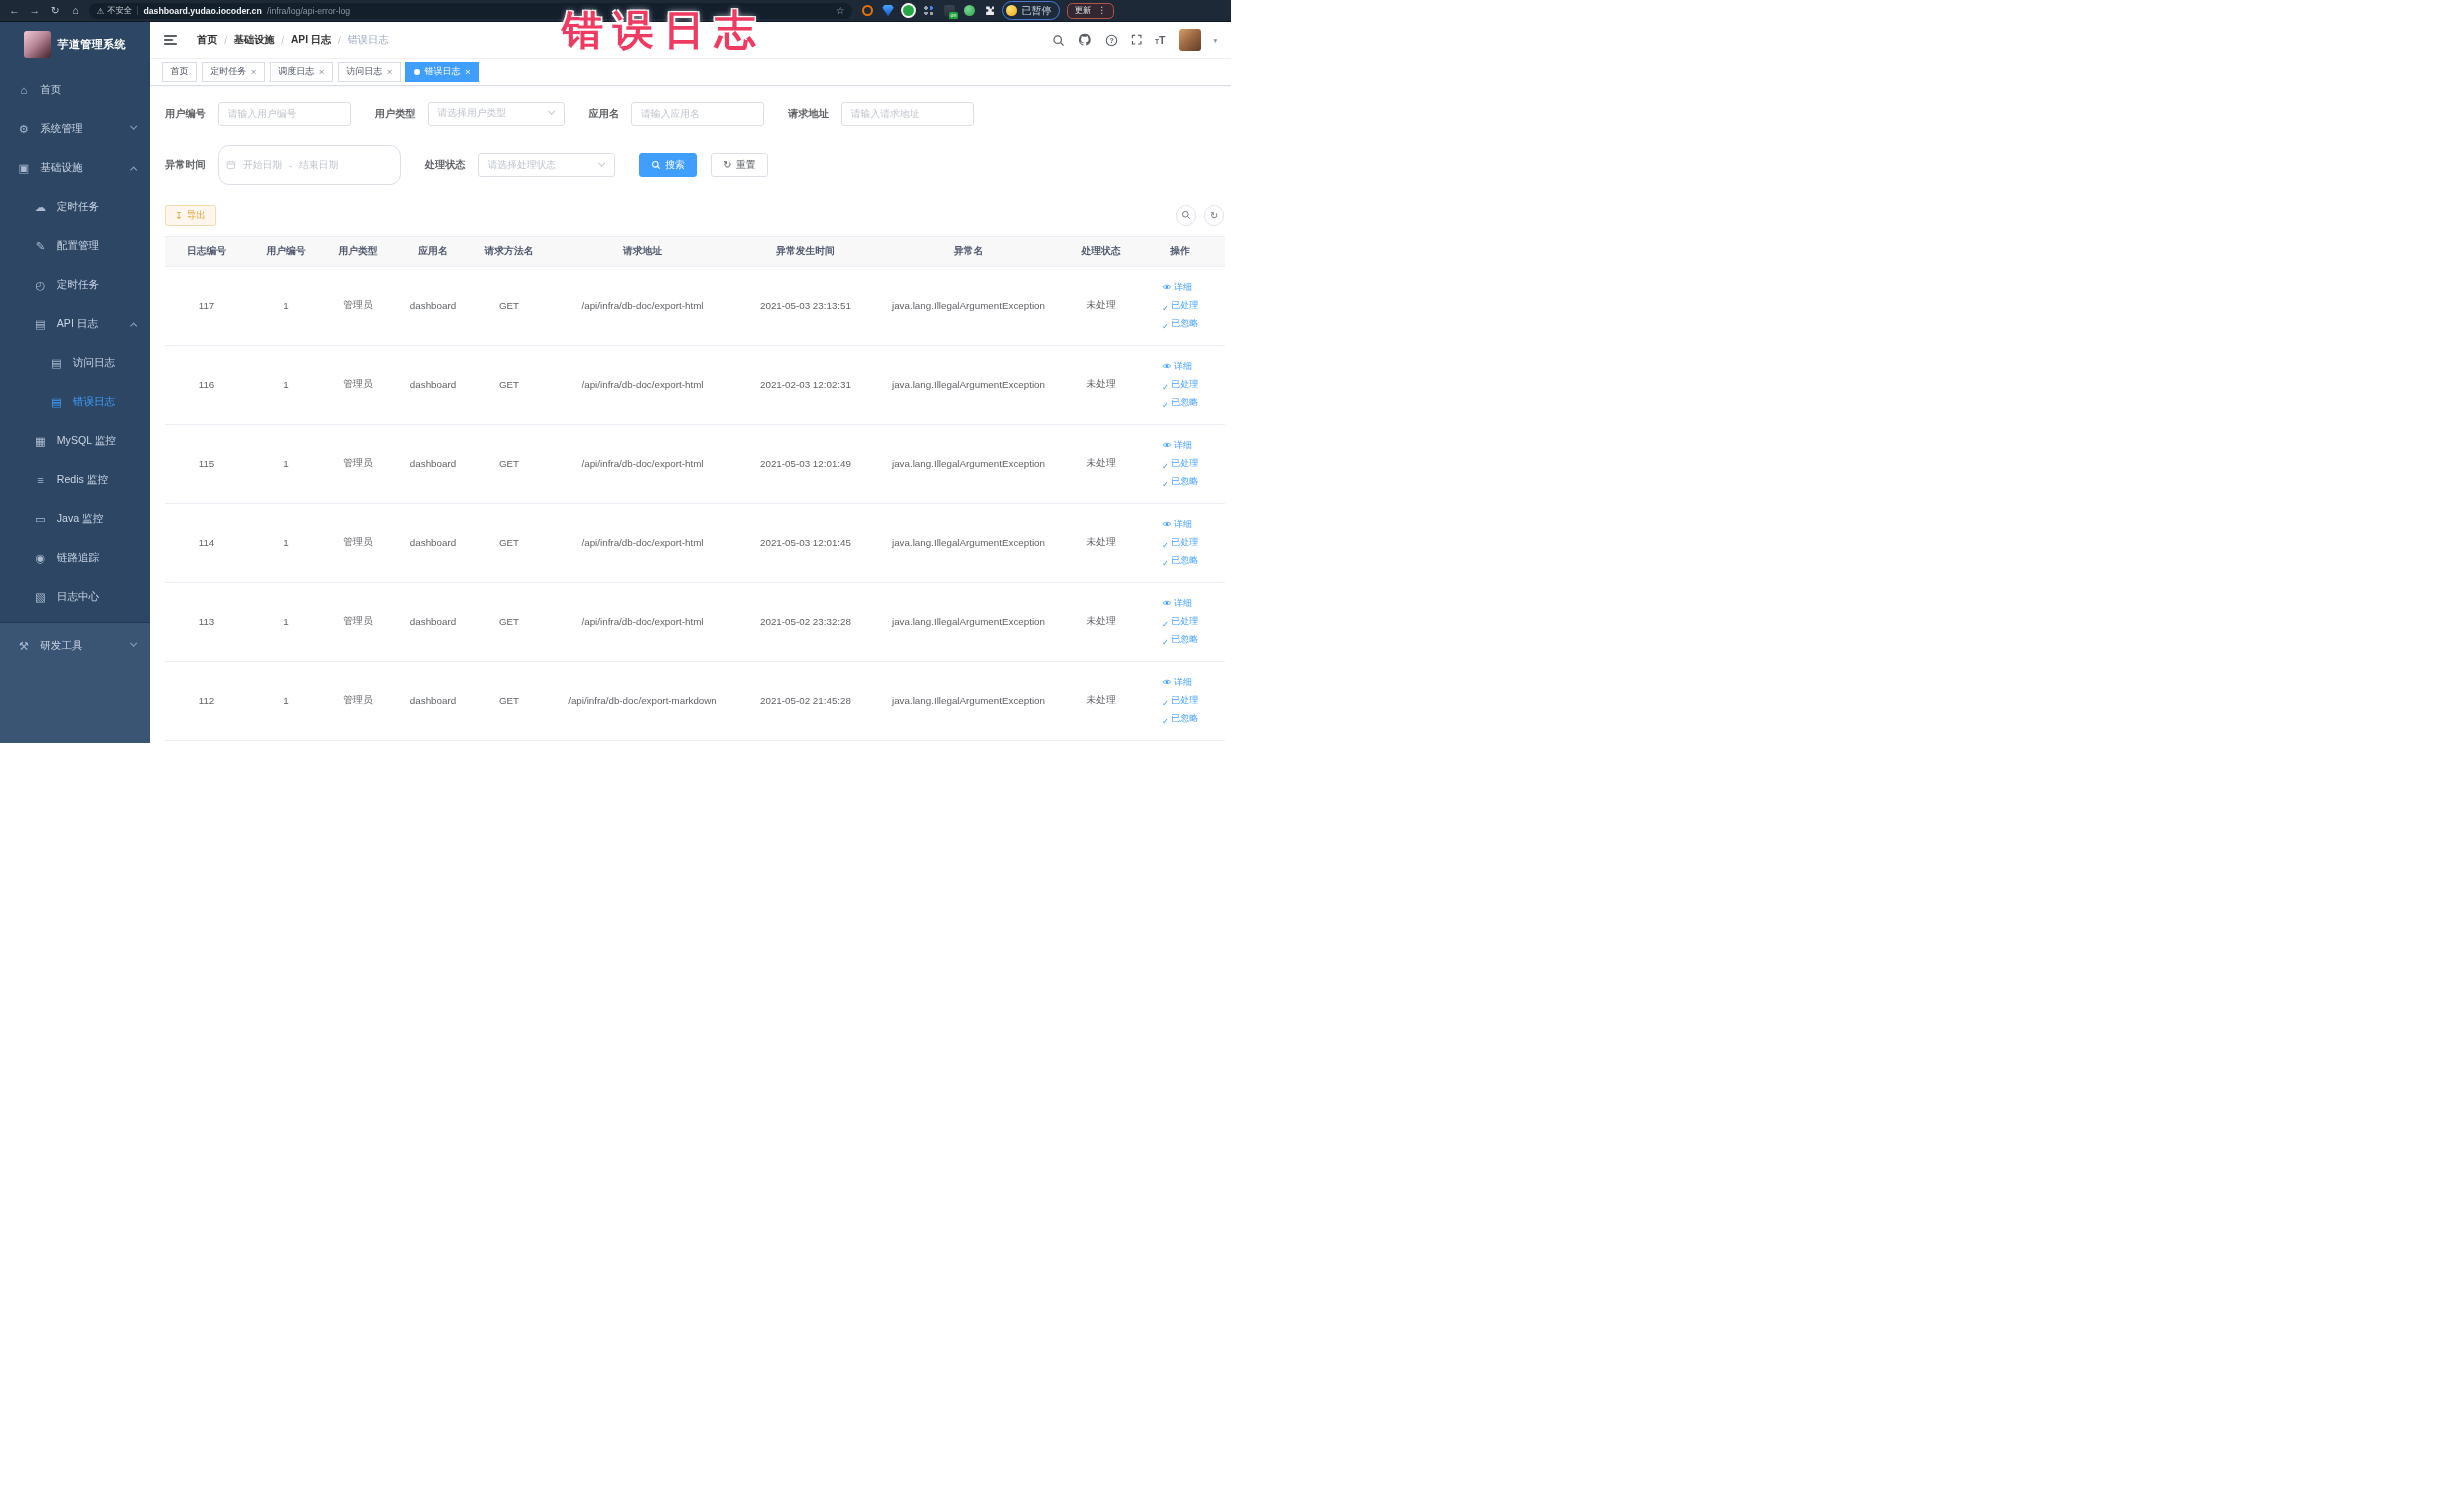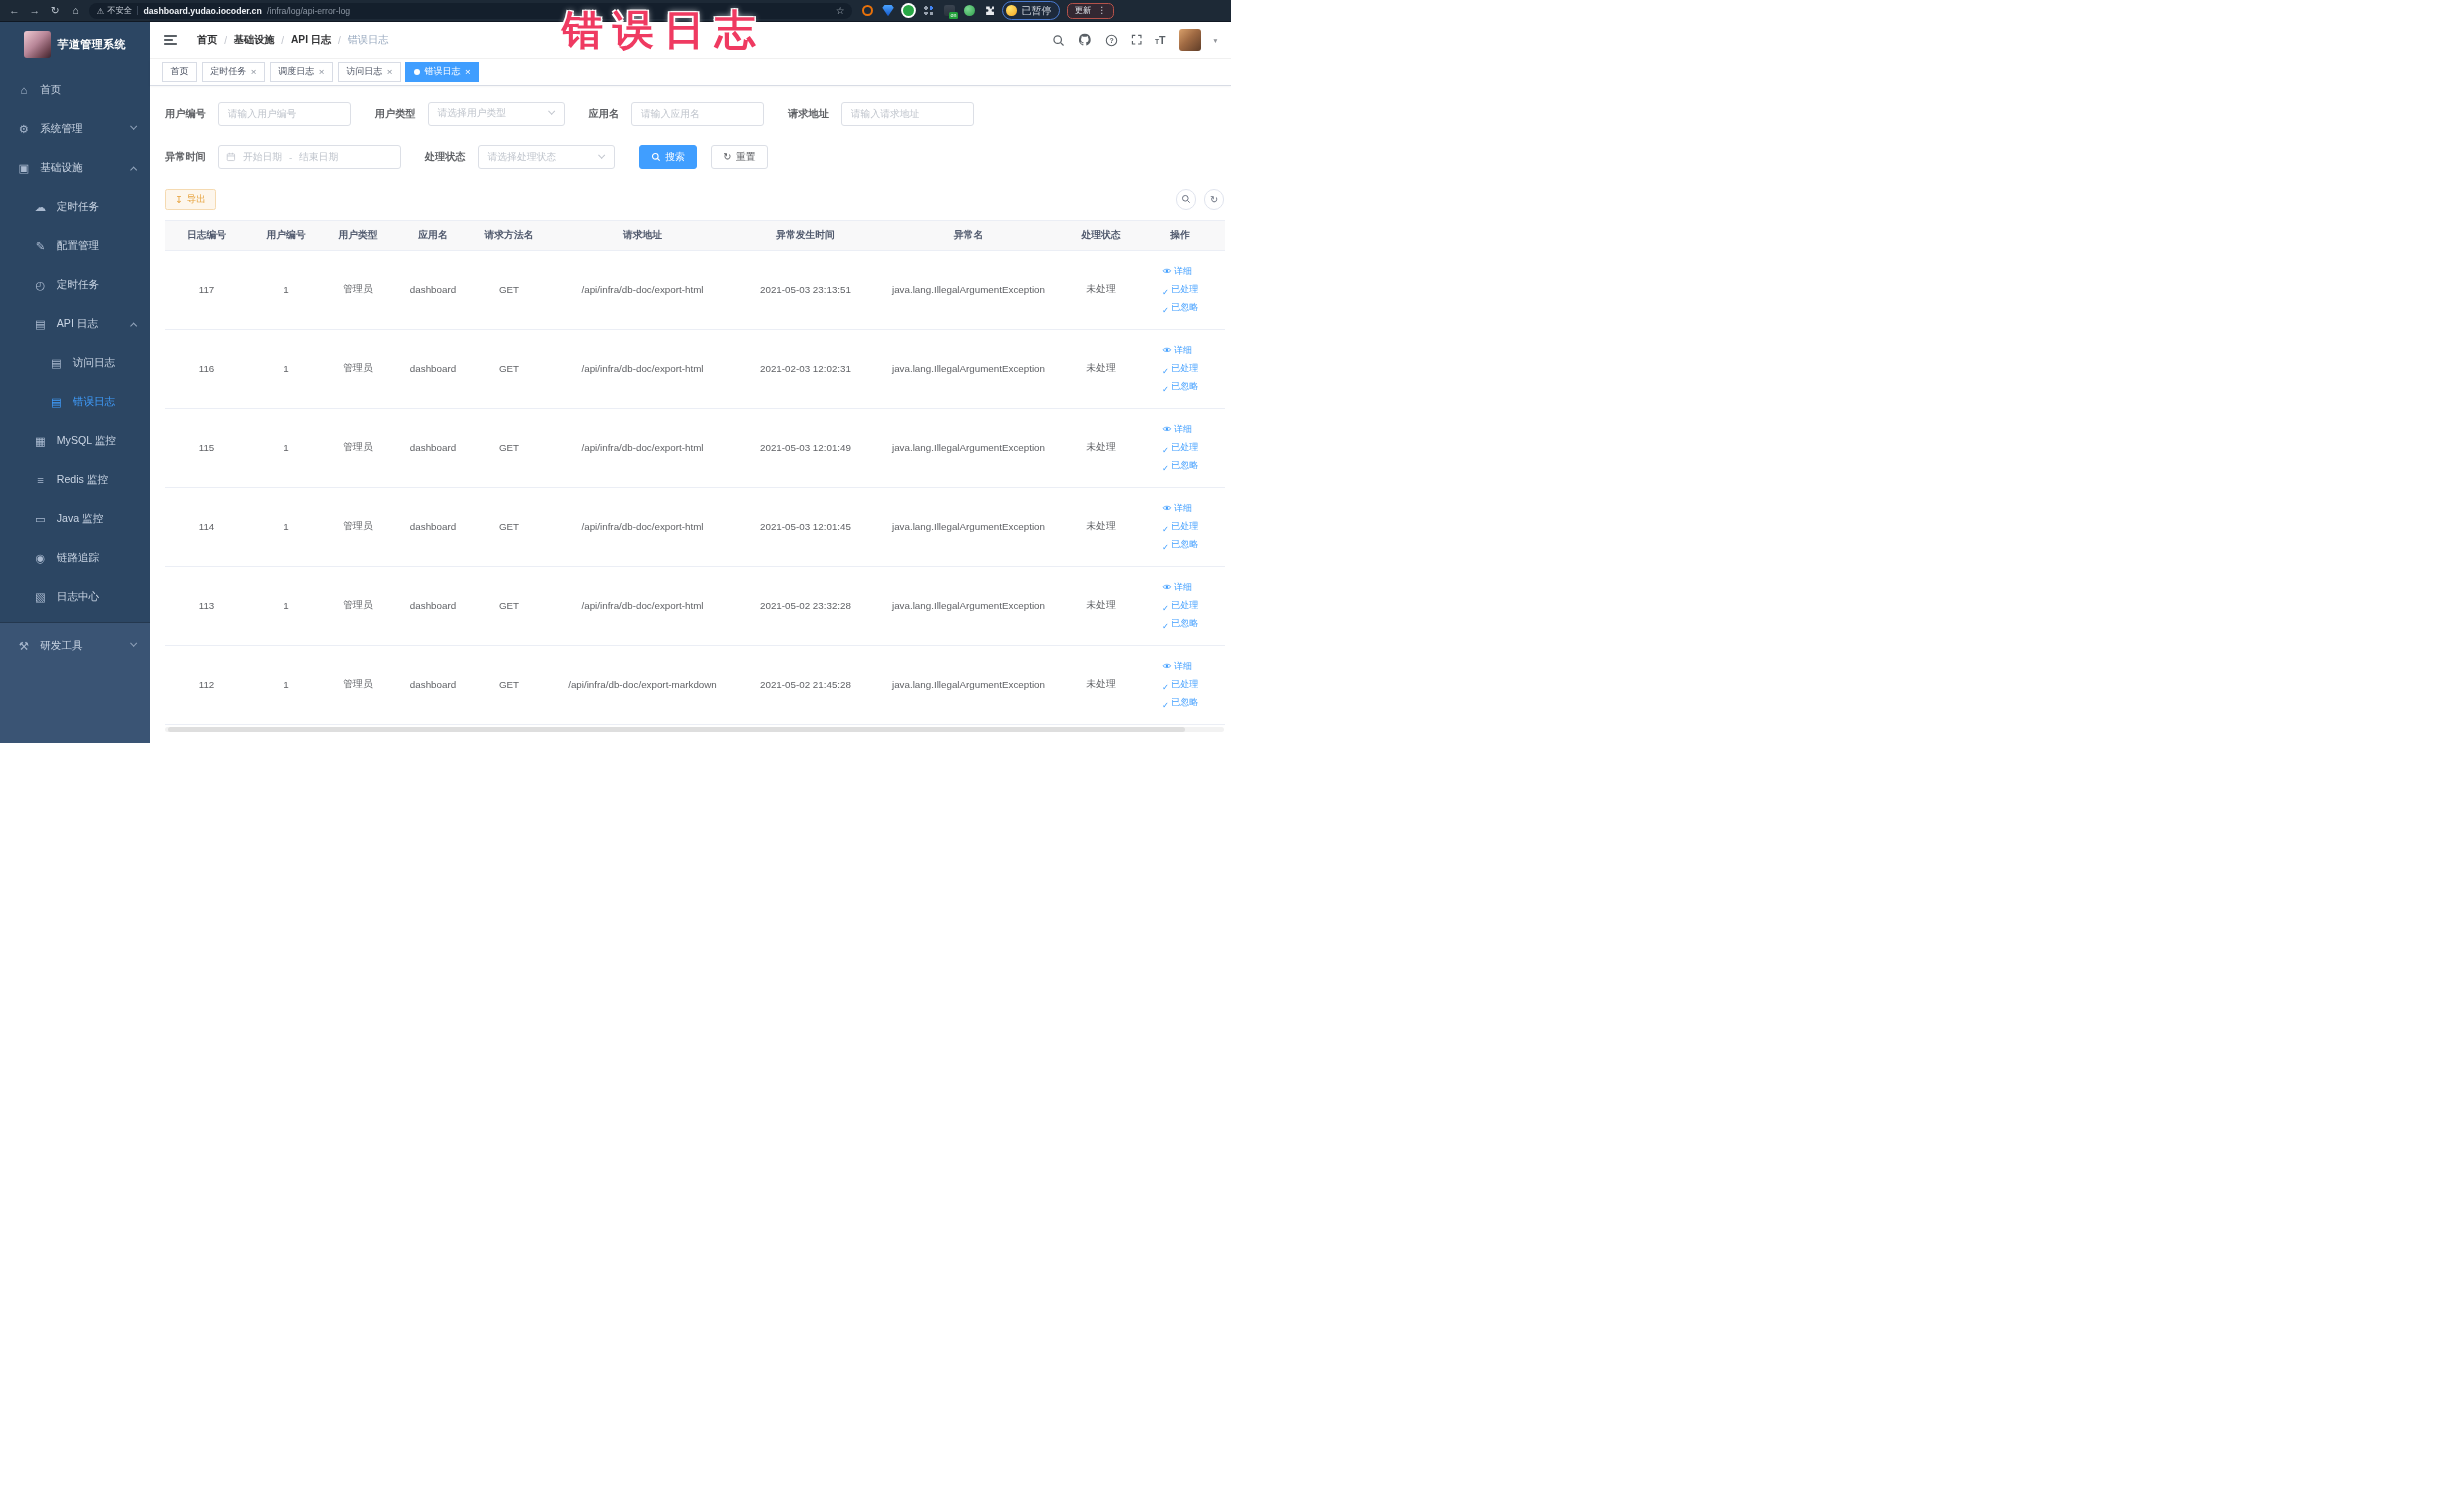--- a/index.html
+++ b/index.html
@@ -80,21 +80,21 @@
 
   .content{padding:16px 6.8px 0 15px;flex:1;overflow:hidden}
   .frow{display:flex;align-items:center;margin-bottom:19.7px}
   .fitem{display:flex;align-items:center;margin-right:24px}
   .flabel{font-size:10.2px;font-weight:700;color:#606266;margin-right:12px;white-space:nowrap}
   .tinput{width:133px;height:24px;border:0.8px solid #dcdfe6;border-radius:3px;padding:0 9px;font-size:9.8px;color:#606266;outline:none;font-family:inherit}
   .tinput::placeholder{color:#bfc4cc}
   .selbox{width:137px;height:24px;border:0.8px solid #dcdfe6;border-radius:3px;padding:0 9px;display:flex;align-items:center;cursor:pointer}
   .sel-ph{font-size:9.8px;color:#bfc4cc;flex:1;white-space:nowrap}
   .sel-chev{width:5.3px;height:5.3px;border-right:1.1px solid #c0c4cc;border-bottom:1.1px solid #c0c4cc;transform:rotate(45deg) translate(-1.5px,-1.5px)}
-  .datebox{width:183px;height:24px;border:0.8px solid #dcdfe6;border-radius:3px;display:flex;align-items:center;padding:0 7.6px;gap:6.8px;cursor:text;color:#c0c4cc}
+  .datebox{width:183px;height:40px;border:0.8px solid #dcdfe6;border-radius:11px;display:flex;align-items:center;padding:0 7.6px;gap:6.8px;cursor:text;color:#c0c4cc}
   .date-ph{font-size:9.8px;color:#bfc4cc;white-space:nowrap}
   .date-sep{font-size:9.8px;color:#bfc4cc}
   .btn{height:24px;border-radius:3px;display:inline-flex;align-items:center;gap:4.5px;font-size:9.8px;padding:0 11.4px;cursor:pointer;border:0.8px solid transparent;white-space:nowrap}
   .btn-primary{background:#409eff;color:#fff;border-color:#409eff}
   .btn-plain{background:#fff;color:#606266;border-color:#dcdfe6}
   .btn .bicon{font-size:9.8px;line-height:1;display:flex;align-items:center}
 
   .toolbar{display:flex;align-items:center;margin-bottom:9.8px}
   .btn-export{height:21px;border-radius:2.3px;background:#fdf6ec;border:0.8px solid #f5dab1;color:#e6a23c;font-size:9.5px;display:inline-flex;align-items:center;gap:3.8px;padding:0 9px;cursor:pointer}
   .tool-sp{flex:1}

